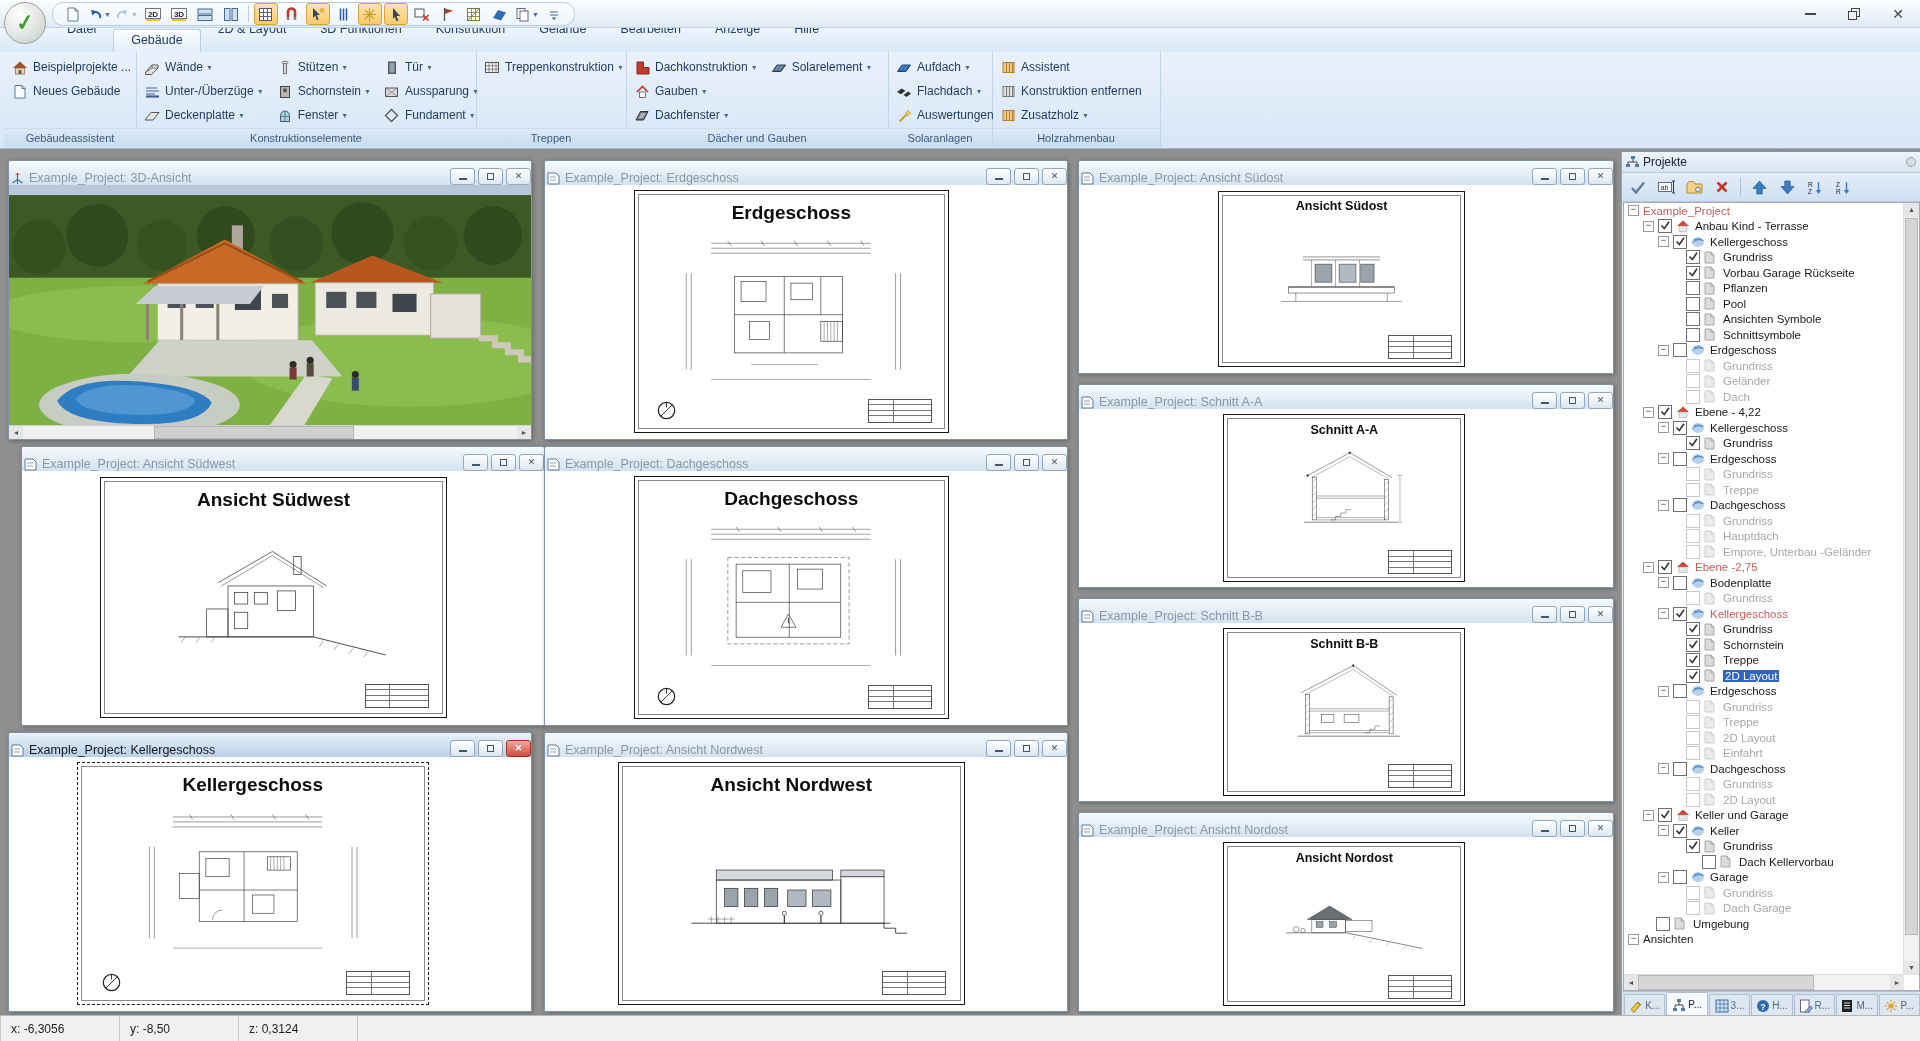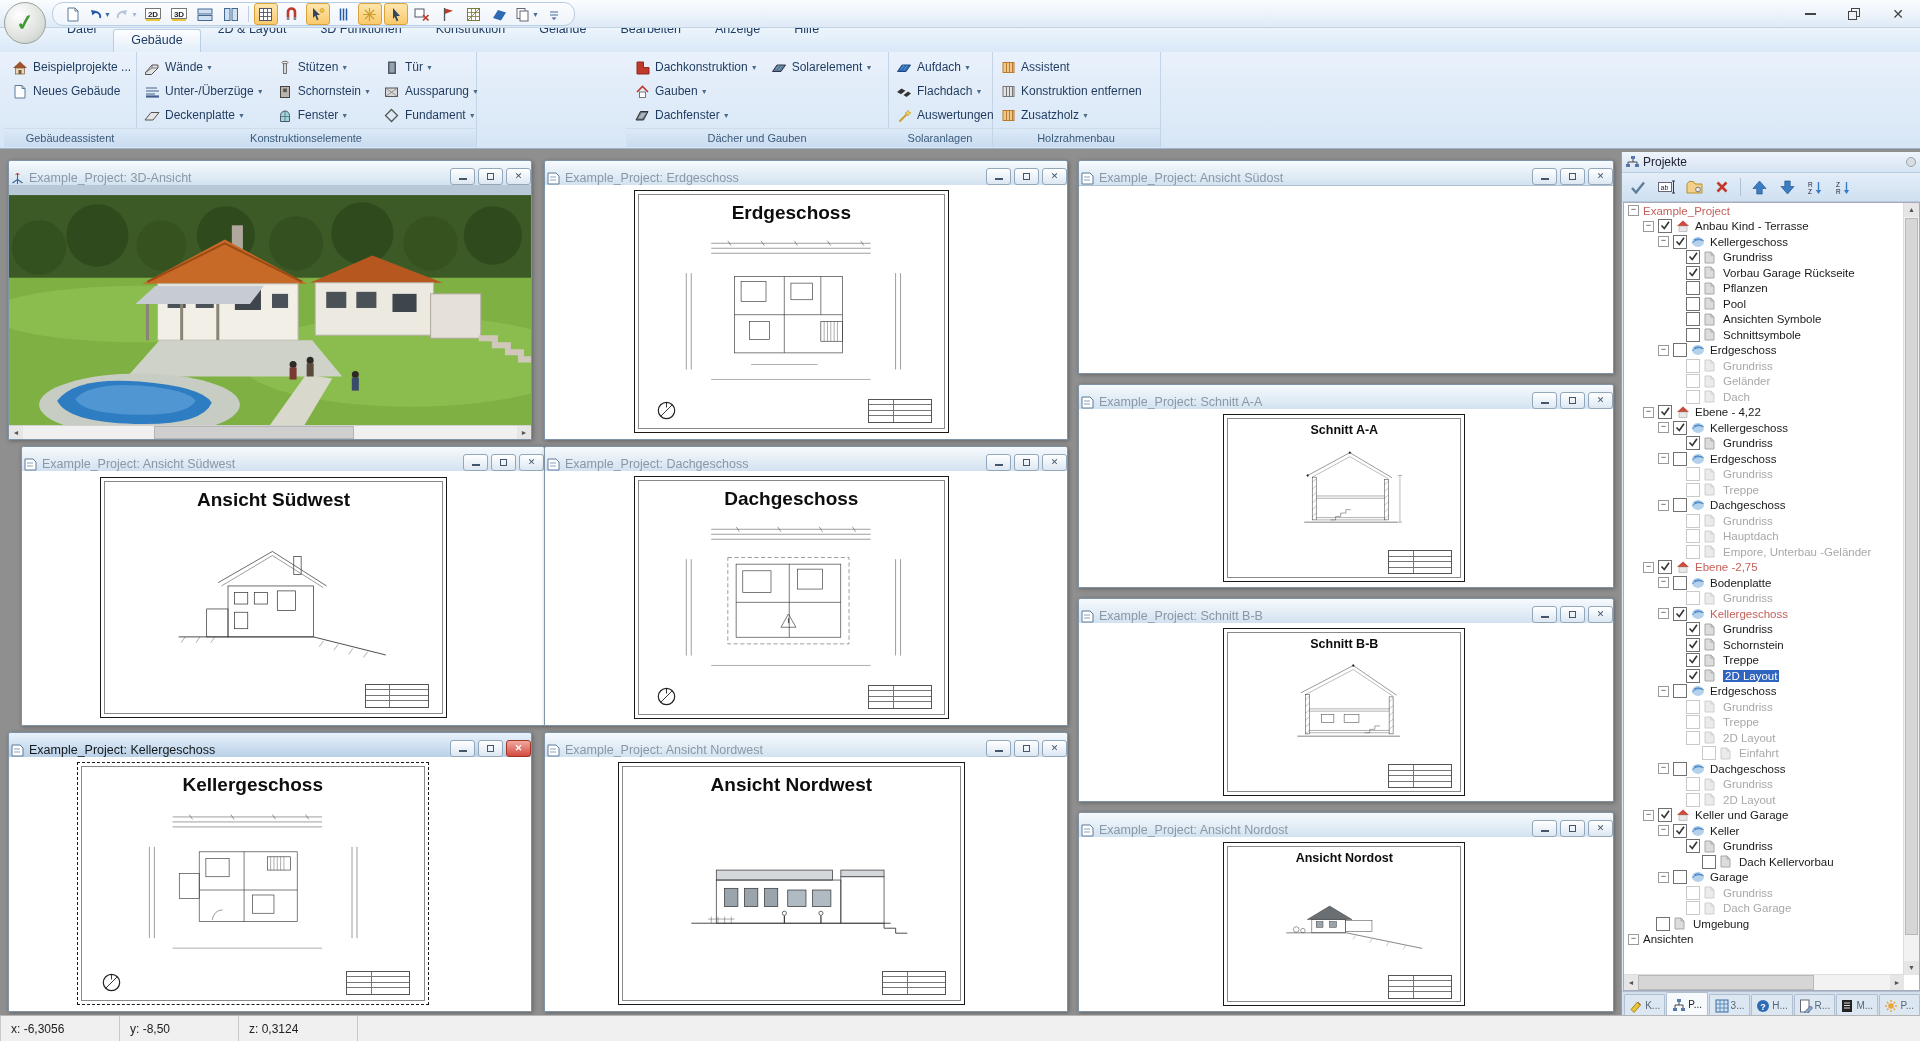--- a/index.html
+++ b/index.html
@@ -389,20 +389,37 @@
                 <polygon points="7.5,1.5 13.5,7.5 7.5,13.5 1.5,7.5" fill="none" stroke="#555" stroke-width="1.3"></polygon>
               </svg>
             </span>
             <span class="rlabel">Fundament</span>
             <span class="rdd">▼</span>
           </div>
         </div>
       </div>
       <div class="rglabel">Konstruktionselemente</div>
     </div>
+    <div class="rgroup" style="left: 476px; width: 150px;">
+      <div class="rcols">
+        <div class="rcol">
+          <div class="rbtn">
+            <span class="ric">
+              <svg width="16" height="15">
+                <rect x="1.5" y="2.5" width="13" height="10" fill="#f2f2f2" stroke="#555"></rect>
+                <path d="M5 2.5v10M8.5 2.5v10M12 2.5v10M1.5 5.8h13M1.5 9.2h13" stroke="#555" stroke-width="0.6"></path>
+              </svg>
+            </span>
+            <span class="rlabel">Treppenkonstruktion</span>
+            <span class="rdd">▼</span>
+          </div>
+        </div>
+      </div>
+      <div class="rglabel">Treppen</div>
+    </div>
     <div class="rgroup" style="left: 626px; width: 262px;">
       <div class="rcols">
         <div class="rcol">
           <div class="rbtn">
             <span class="ric">
               <svg width="15" height="15">
                 <path d="M2 2h6.5v5.5H14V14H2z" fill="#c0392b" stroke="#8a2a1e"></path>
               </svg>
             </span>
             <span class="rlabel">Dachkonstruktion</span>
@@ -663,20 +680,43 @@
           <div class="wbtn">
             <svg width="9" height="9">
               <rect x="1.5" y="1.5" width="6" height="6" fill="none" stroke="#44566a"></rect>
             </svg>
           </div>
           <div class="wbtn">
             <span class="xb">✕</span>
           </div>
         </div>
       </div>
+      <div class="wcontent">
+        <div class="sheet" style="left: 26%; top: 3%; width: 46%; height: 93%;">
+          <div class="stitle small">Ansicht Südost</div>
+          <svg class="dwg" viewBox="0 0 320 215" preserveAspectRatio="xMidYMid meet">
+            <g stroke="#3a3a3a" stroke-width="0.9" fill="none">
+  <path d="M96 68h128M96 73h128"></path>
+              <path d="M110 73v45M150 73v45M190 73v45" stroke-width="0.7"></path>
+  <rect x="116" y="80" width="28" height="30" fill="#9aa4ac"></rect>
+              <rect x="156" y="80" width="28" height="30" fill="#b0bac2"></rect>
+  <rect x="192" y="80" width="22" height="30" fill="#9aa4ac"></rect>
+  <path d="M72 118h176" stroke-width="1.4"></path>
+              <rect x="72" y="118" width="176" height="10"></rect>
+  <path d="M84 128v14M236 128v14M60 142h200" stroke-width="0.8"></path>
+            </g>
+          </svg>
+          <div class="tb">
+            <i></i>
+            <i></i>
+            <i></i>
+          </div>
+          <div class="inframe"></div>
+        </div>
+      </div>
     </div>
     <div class="win" style="left: 21px; top: 294px; width: 522px; height: 278px;">
       <div class="tbar">
         <span class="wicon">
           <svg width="13" height="13">
             <path d="M1 1h8l3 3v8H1z" fill="#fff" stroke="#5a7a9a"></path>
             <path d="M3 5h6M3 8h6" stroke="#5a7a9a" stroke-width="0.7"></path>
           </svg>
         </span>
         <span class="wtitle">Example_Project: Ansicht Südwest</span>
@@ -1531,21 +1571,21 @@
           <span style="width: 13px; flex: 0 0 auto;"></span>
           <span class="cb gray"></span>
           <span class="tic" style="opacity: 0.55;">
             <svg width="11" height="13">
               <path d="M1 1h6l3 3v8H1z" fill="#dcdcdc" stroke="#a8a8a8"></path>
               <path d="M7 1v3h3" fill="none" stroke="#a8a8a8"></path>
             </svg>
           </span>
           <span class="tlabel gray">2D Layout</span>
         </div>
-        <div class="trow" style="padding-left: 65px;">
+        <div class="trow" style="padding-left: 49px;">
           <span style="width: 13px; flex: 0 0 auto;"></span>
           <span class="cb gray"></span>
           <span class="tic" style="opacity: 0.55;">
             <svg width="11" height="13">
               <path d="M1 1h6l3 3v8H1z" fill="#dcdcdc" stroke="#a8a8a8"></path>
               <path d="M7 1v3h3" fill="none" stroke="#a8a8a8"></path>
             </svg>
           </span>
           <span class="tlabel gray">Einfahrt</span>
         </div>

